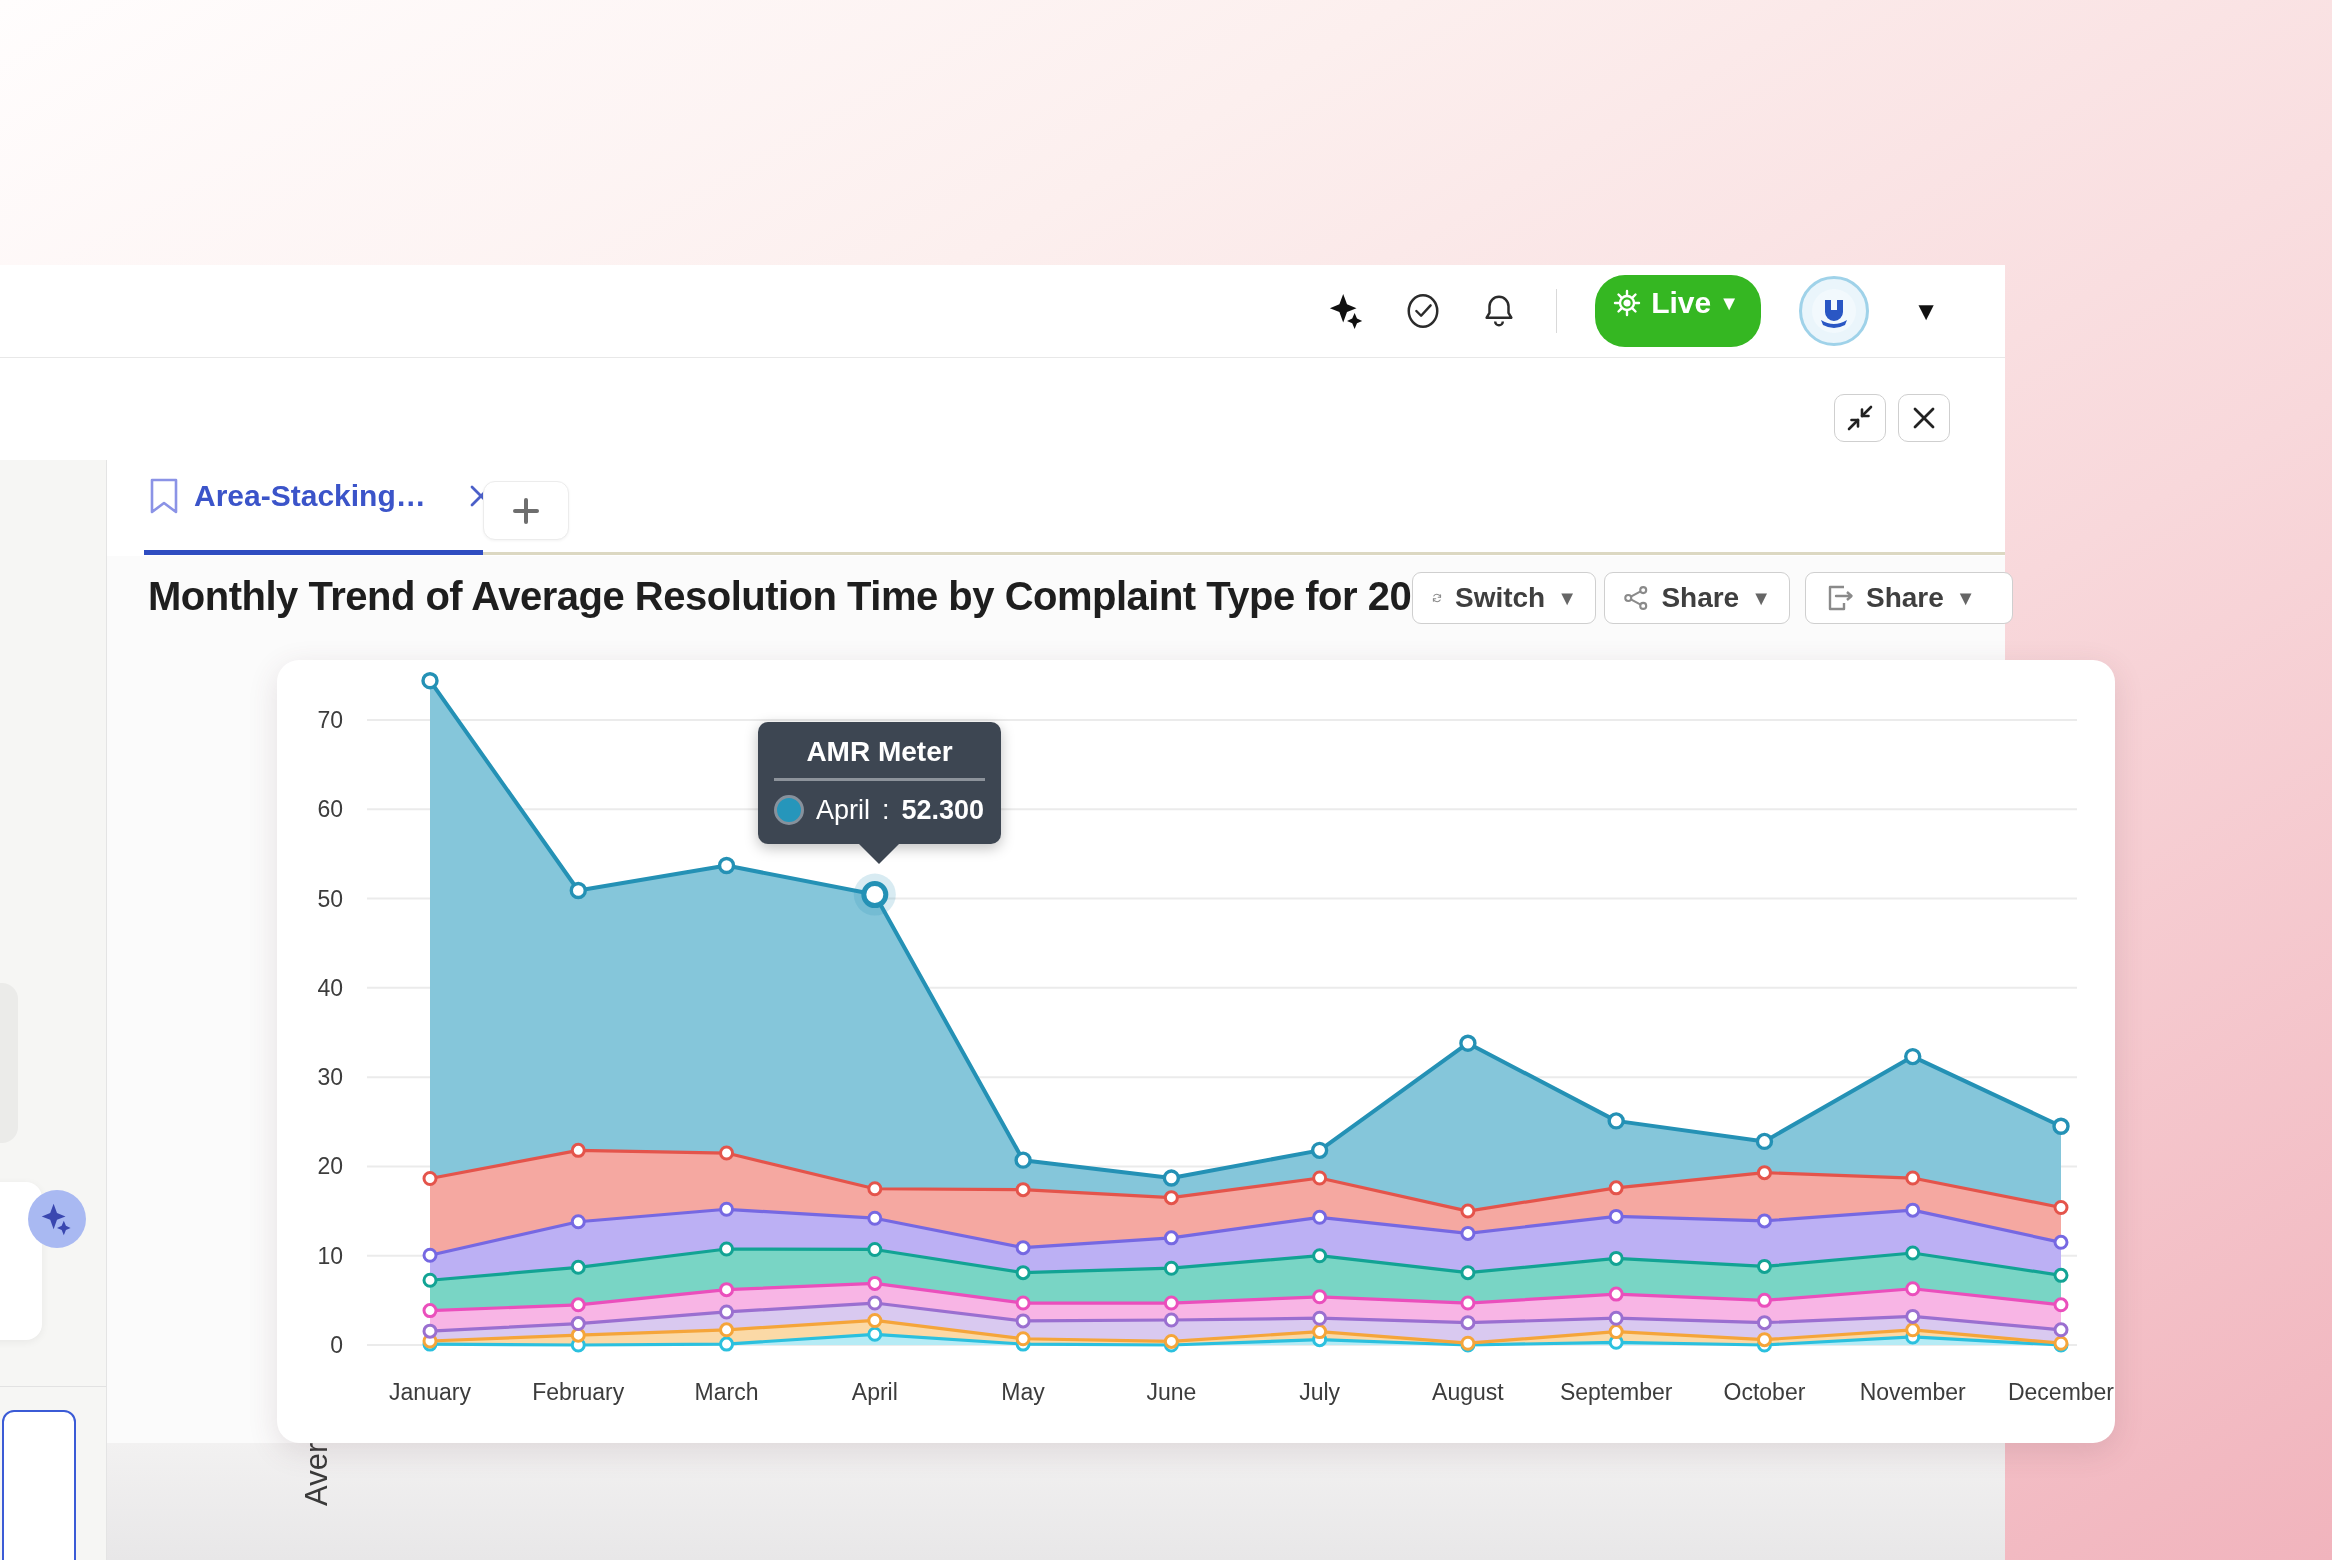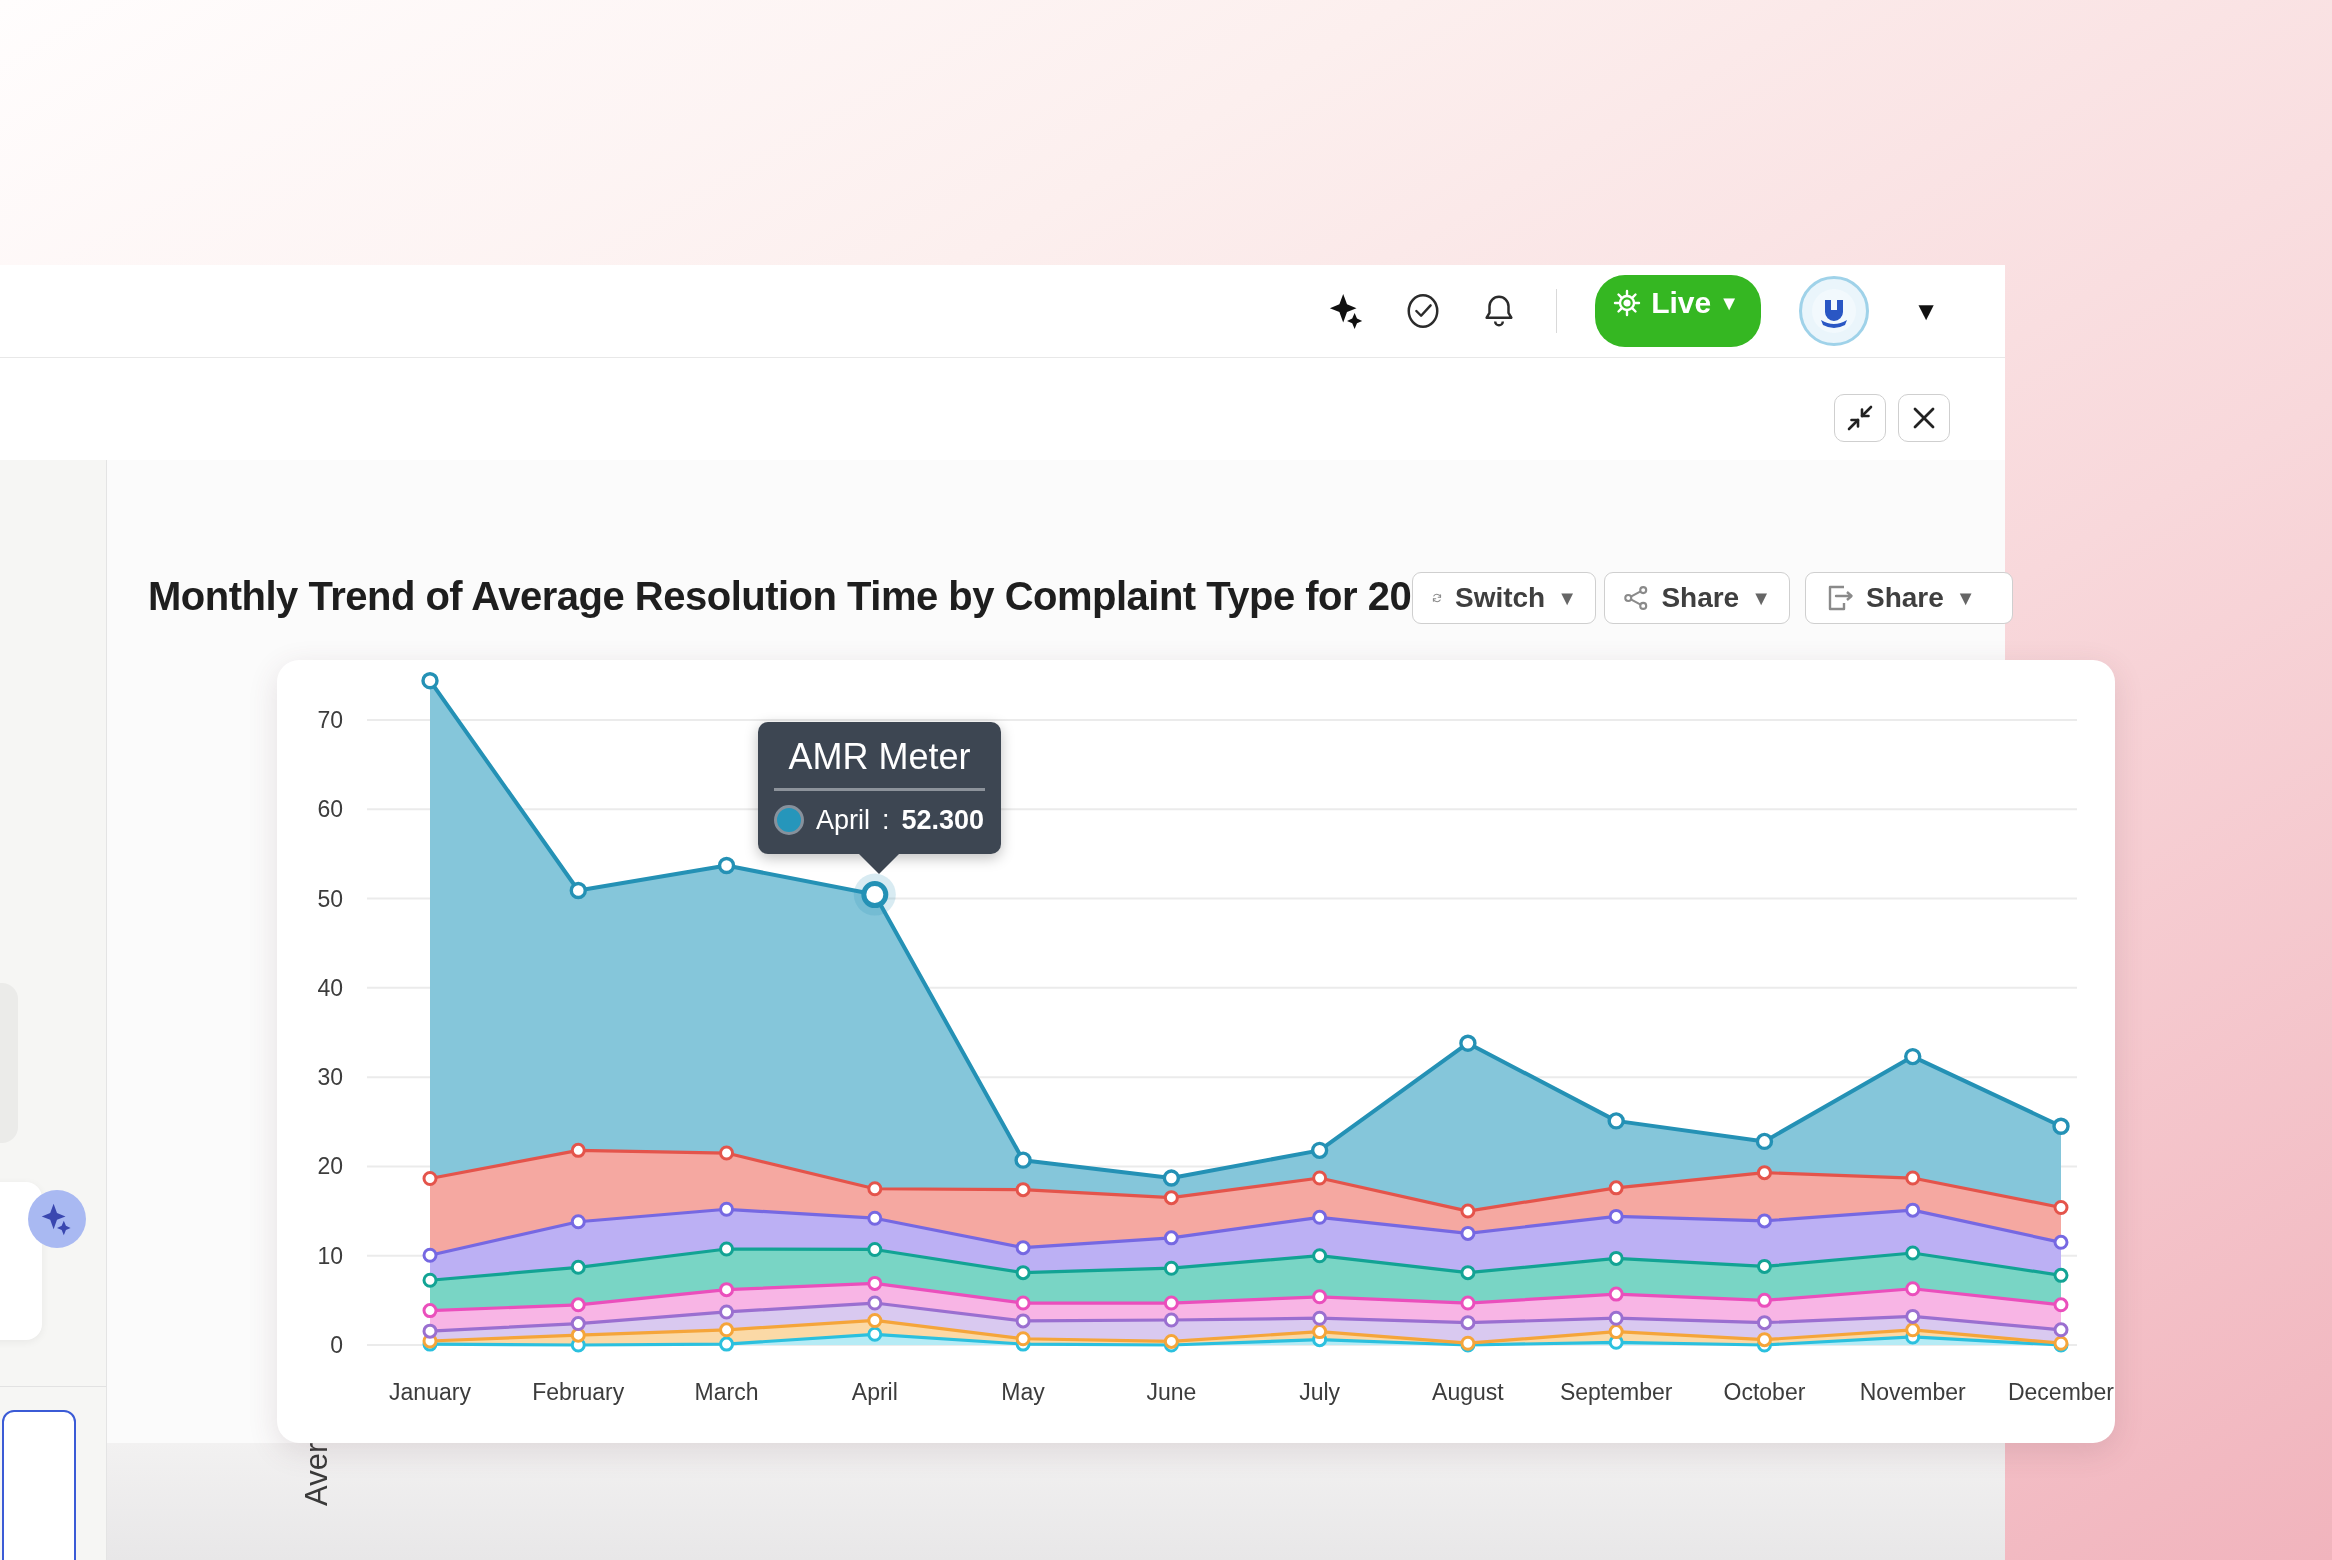--- a/index.html
+++ b/index.html
@@ -50,21 +50,21 @@
   .axis-y-title{position:absolute;left:-40px;top:855px;width:500px;text-align:center;transform:rotate(-90deg);transform-origin:center;
     font-size:31px;color:#3a3a3a;}
   
   #card{position:absolute;left:277px;top:660px;width:1838px;height:783px;background:#fff;border-radius:22px;
     box-shadow:0 8px 30px rgba(90,60,70,.14);z-index:5;}
   #chart-svg{position:absolute;left:0;top:0;}
   
   .tooltip{position:absolute;left:481px;top:62px;width:243px;background:#3d4652;border-radius:10px;
     box-shadow:0 4px 14px rgba(0,0,0,.25);color:#fff;z-index:6;}
   .tooltip:after{content:"";position:absolute;left:100px;bottom:-20px;border:21px solid transparent;border-top-color:#3d4652;border-bottom:none;}
-  .tt-title{text-align:center;font-size:36px;font-weight:400;padding-top:14px;}
+  .tt-title{text-align:center;font-size:28px;font-weight:700;padding-top:14px;}
   .tt-hr{height:2.5px;background:#8d939b;margin:10px 16px 14px 16px;}
   .tt-row{display:flex;align-items:center;gap:12px;padding:0 0 18px 16px;font-size:27px;}
   .tt-dot{width:24px;height:24px;border-radius:50%;background:#2696bb;border:3px solid #87919c;flex:none;}
   .tt-val{font-weight:700;}
 </style>
 </head>
 <body>
 
 <div id="screen">
 
@@ -152,20 +152,40 @@
       </div>
       <div class="side-div"></div>
       <div class="chatbox">
         
       </div>
     </div>
 
     <div id="main">
       <div class="grayband"></div>
 
+      <div class="tabrow">
+        <div class="tab">
+          <svg width="32" height="36" viewBox="0 0 32 36" fill="none" stroke="#8b93e6" stroke-width="2.6">
+            <path d="M4 2 H28 V34 L16 25 L4 34 Z" stroke-linejoin="round"></path>
+          </svg>
+          <span class="tab-label">Area-Stacking…</span>
+          <svg width="26" height="26" viewBox="0 0 26 26" stroke="#4b5fc8" stroke-width="2.8" stroke-linecap="round" style="margin-left:28px">
+              <path d="M4 4 L22 22"></path>
+              <path d="M22 4 L4 22"></path>
+            </svg>
+        </div>
+        <div class="addtab">
+          <svg width="30" height="30" viewBox="0 0 30 30" stroke="#6e6e6e" stroke-width="4" stroke-linecap="round">
+              <path d="M15 4 V26"></path>
+              <path d="M4 15 H26"></path>
+            </svg>
+        </div>
+        <div class="tab-underline"></div>
+        <div class="tabstrip-line"></div>
+      </div>
 
       <div class="titlerow">
         <div class="page-title">Monthly Trend of Average Resolution Time by Complaint Type for 2024</div>
         <div class="tbtn" id="btn-switch">
           <svg width="30" height="30" viewBox="0 0 30 30" fill="none" stroke="#8a8a8a" stroke-width="2.6" stroke-linecap="round">
             <path d="M7 10 a9 7.5 0 0 1 17 3"></path>
               <path d="M24 7 v6 h-6" stroke-linejoin="round"></path>
               <path d="M23 20 a9 7.5 0 0 1 -17 -3"></path>
               <path d="M6 23 v-6 h6" stroke-linejoin="round"></path>
           </svg>

